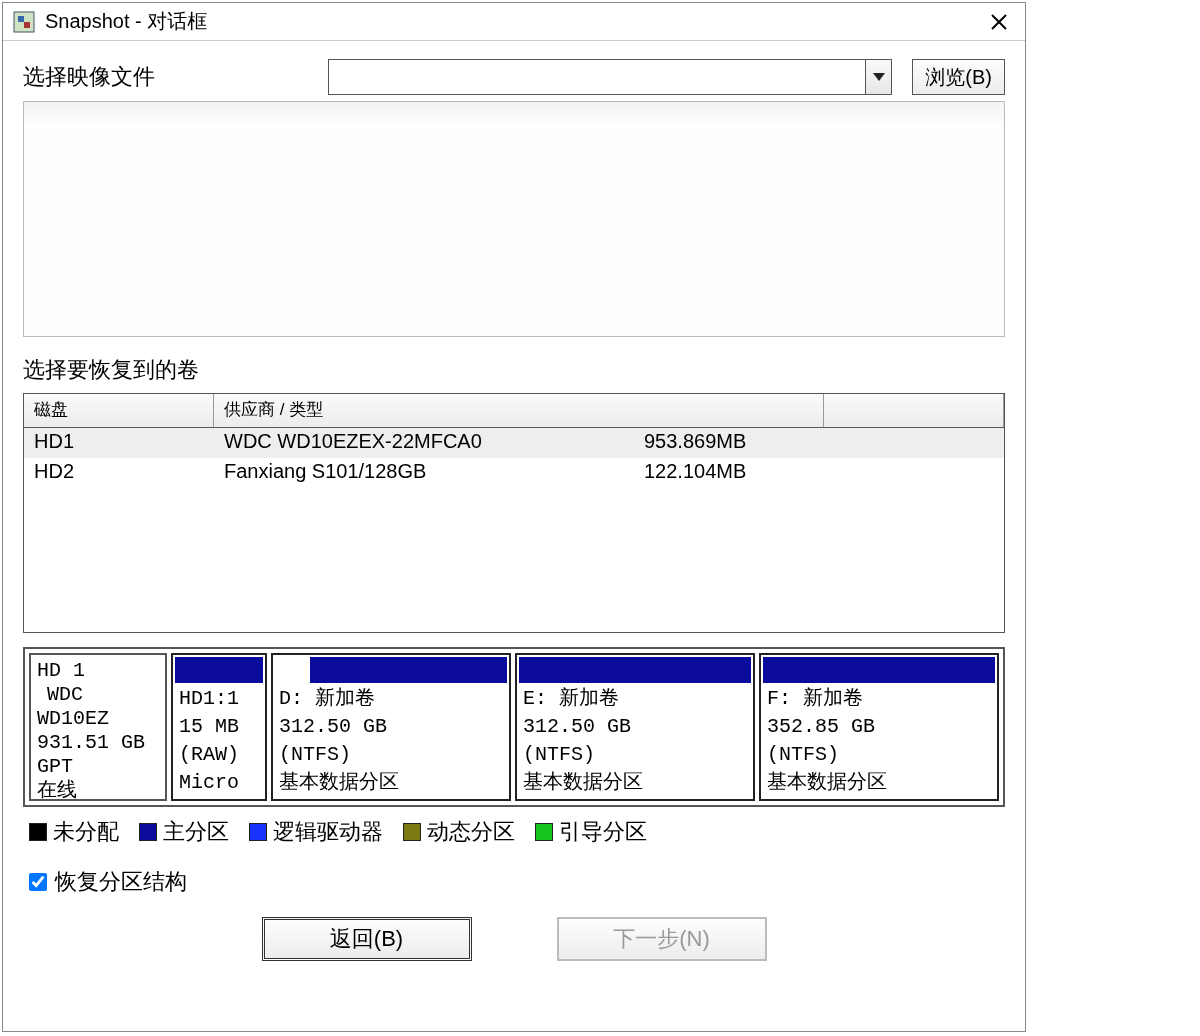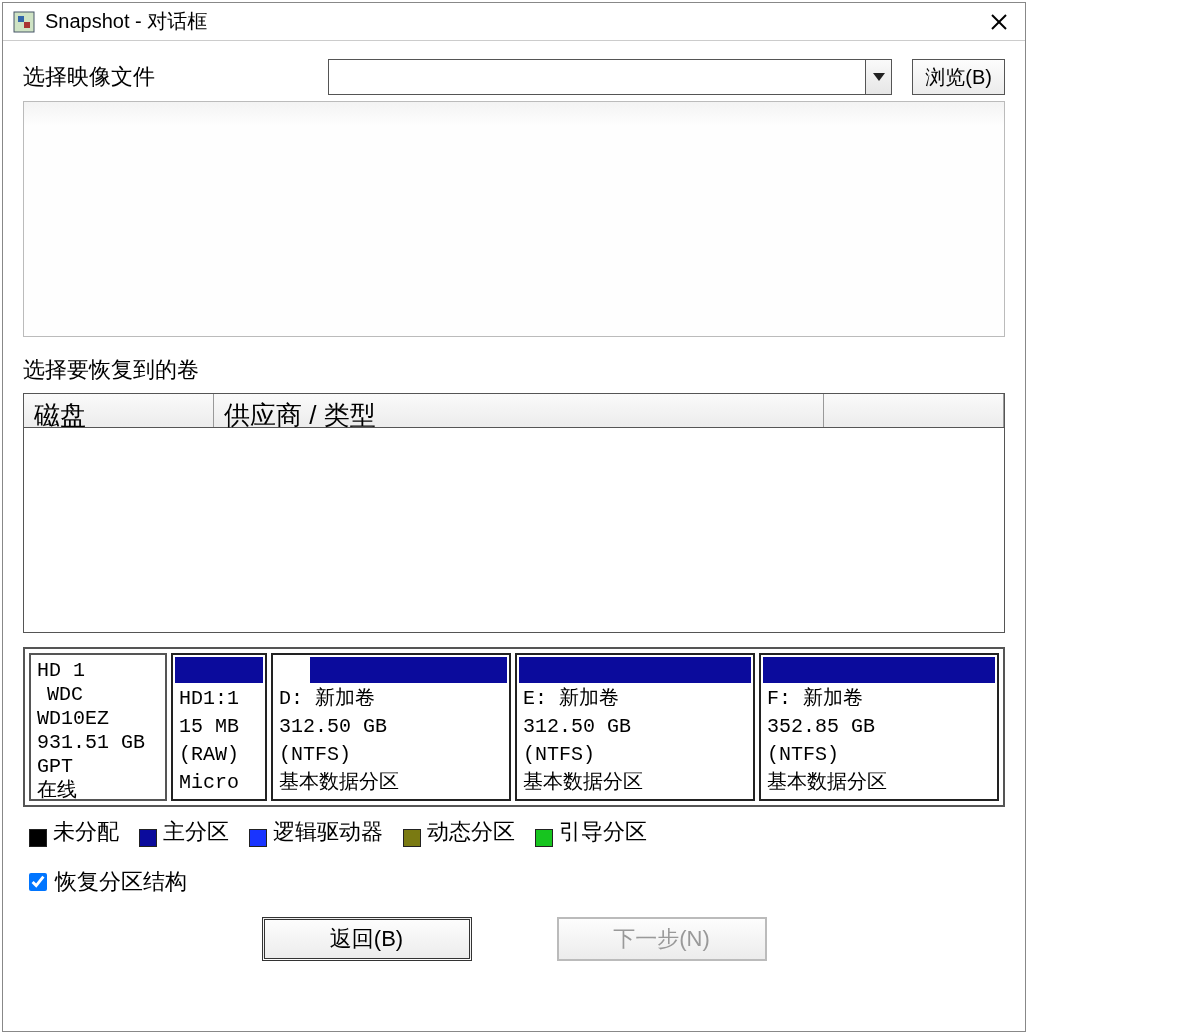--- a/index.html
+++ b/index.html
@@ -90,21 +90,21 @@
   background: #fff;
   margin-bottom: 14px;
   display: flex;
   flex-direction: column;
 }
 .dt-header {
   display: flex;
   background: linear-gradient(#fafafa,#ececec);
   border-bottom: 1px solid #555;
   height: 34px;
-  font-size: 26px;
+  font-size: 17px;
 }
 .dt-header .col { border-right: 1px solid #999; padding: 4px 10px; }
 .dt-body { flex: 1; overflow: hidden; }
 .dt-row {
   display: flex;
   height: 30px;
   font-size: 20px;
   padding: 2px 0;
 }
 .dt-row.sel { background: #eee; }
@@ -147,21 +147,21 @@
 .pp-f { flex: 1; }
 
 .legend {
   display: flex;
   gap: 20px;
   align-items: center;
   font-size: 22px;
   margin-bottom: 10px;
   padding-left: 6px;
 }
-.legend-item { display: flex; align-items: flex-end; gap: 6px; }
+.legend-item { display: flex; align-items: center; gap: 6px; }
 .swatch { width: 18px; height: 18px; border: 1px solid #222; display: inline-block; }
 .sw-black { background: #000; }
 .sw-darkblue { background: #0b0b9c; }
 .sw-blue { background: #1934ff; }
 .sw-olive { background: #7a7a12; }
 .sw-green { background: #17c51f; }
 
 .checkbox-row {
   display: flex; align-items: center; gap: 8px;
   font-size: 22px; margin: 10px 0 20px 6px;
@@ -227,20 +227,34 @@
     <div class="preview-box"></div>
 
     <div class="label-select-volume">选择要恢复到的卷</div>
 
     <div class="disk-table">
       <div class="dt-header">
         <div class="col col-disk">磁盘</div>
         <div class="col col-vendor">供应商 / 类型</div>
         <div class="col col-ext"></div>
       </div>
+      <div class="dt-body">
+        <div class="dt-row sel">
+          <div class="col col-disk">HD1</div>
+          <div class="col col-vendor">WDC WD10EZEX-22MFCA0</div>
+          <div class="col col-cap">953.869MB</div>
+          <div class="col col-ext"></div>
+        </div>
+        <div class="dt-row">
+          <div class="col col-disk">HD2</div>
+          <div class="col col-vendor">Fanxiang S101/128GB</div>
+          <div class="col col-cap">122.104MB</div>
+          <div class="col col-ext"></div>
+        </div>
+      </div>
     </div>
 
     <div class="partition-panel">
       <div class="pp-box pp-info">
         <div>HD 1</div>
         <div style="text-indent:10px">WDC WD10EZ</div>
         <div>931.51 GB</div>
         <div>GPT</div>
         <div>在线</div>
       </div>

